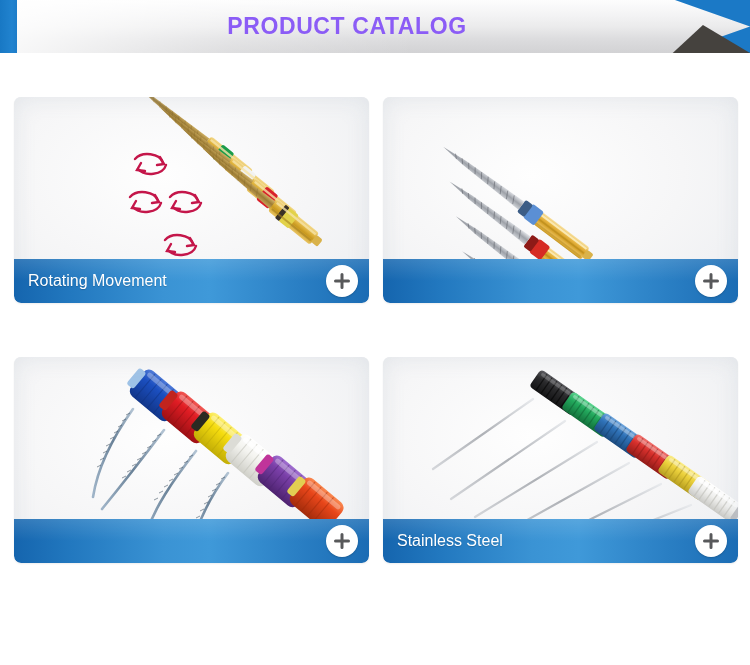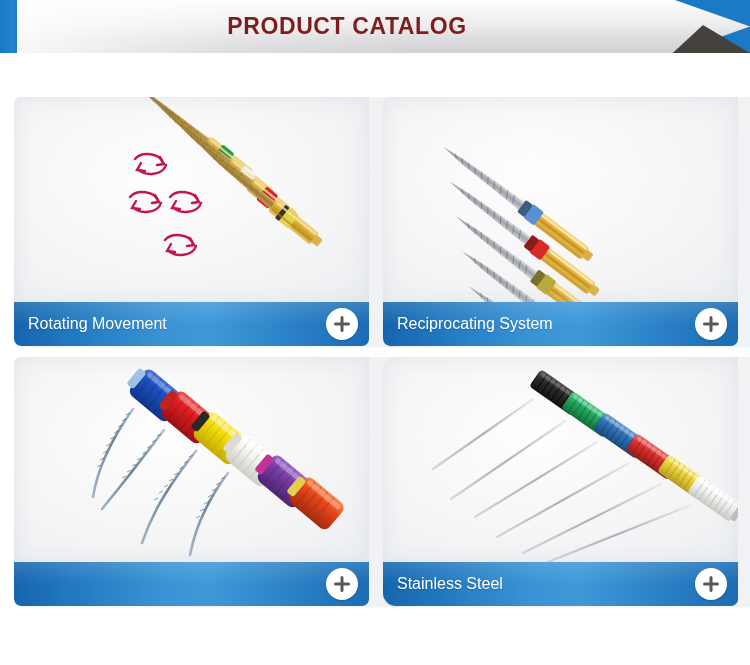--- a/index.html
+++ b/index.html
@@ -69,21 +69,21 @@
     position: absolute;
     left: 17px;
     top: 0;
     width: 660px;
     height: 53px;
     line-height: 52px;
     text-align: center;
     font-size: 23px;
     font-weight: bold;
     letter-spacing: 0.6px;
-    color: #7f1d1d;
+    color: #8b5cf6;
     font-family: "Liberation Sans", sans-serif;
     white-space: nowrap;
   }
   
   .header-arrow-blue {
     position: absolute;
     right: 0;
     top: 0;
     width: 112px;
     height: 53px;
@@ -103,31 +103,30 @@
   
   .grid {
     position: absolute;
     left: 14px;
     top: 97px;
     width: 722px;
   }
   .card {
     position: absolute;
     width: 355px;
-    height: 249px;
+    height: 206px;
     background: #f1f2f4;
     border-radius: 7px;
     overflow: hidden;
     box-shadow: 0 1px 2px rgba(0,0,0,0.07);
-    padding-left: 33px;
   }
   .card.pos-0 { left: 0;    top: 0; }
   .card.pos-1 { left: 369px; top: 0; }
   .card.pos-2 { left: 0;    top: 260px; }
-  .card.pos-3 { left: 369px; top: 260px; border-radius: 13px; }
+  .card.pos-3 { left: 369px; top: 260px; }
 
   .card-photo {
     position: absolute;
     left: 0;
     top: 0;
     width: 355px;
     height: 207px;
     background: radial-gradient(ellipse at 42% 38%, #fefefe 0%, #f6f6f7 52%, #eceef1 100%);
     overflow: hidden;
   }
@@ -491,21 +490,20 @@
                   <path d="M156 -.2 L160 7.2"></path>
                 <path d="M164 -.4 L168 7.4"></path>
               </g>
             </g>
           </g>
         </g>
       </svg>
       <div class="card-photo-edge"></div>
     </div>
     <div class="card-label">
-      <span class="card-label-text">Reciprocating System</span>
       <span class="plus-btn">
         <svg width="32" height="32" viewBox="0 0 32 32">
           <path d="M16 9.5 V22.5 M9.5 16 H22.5" stroke="#58595b" stroke-width="3" stroke-linecap="round"></path>
         </svg>
       </span>
     </div>
   </div>
 
   <div class="card pos-2">
     <div class="card-photo">

